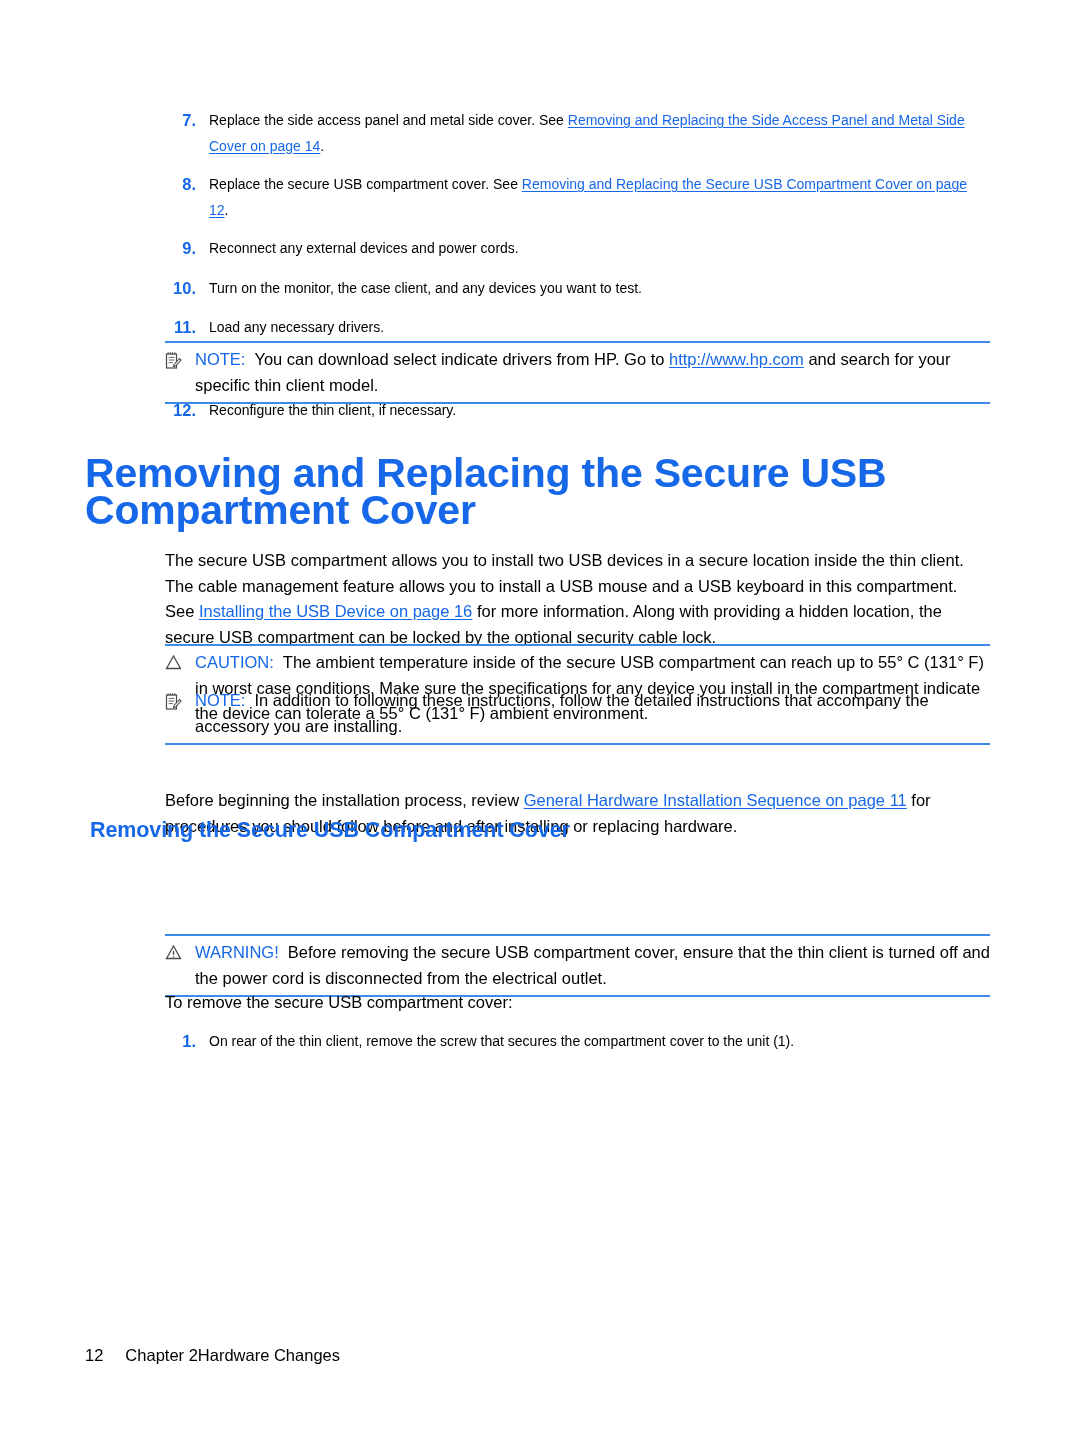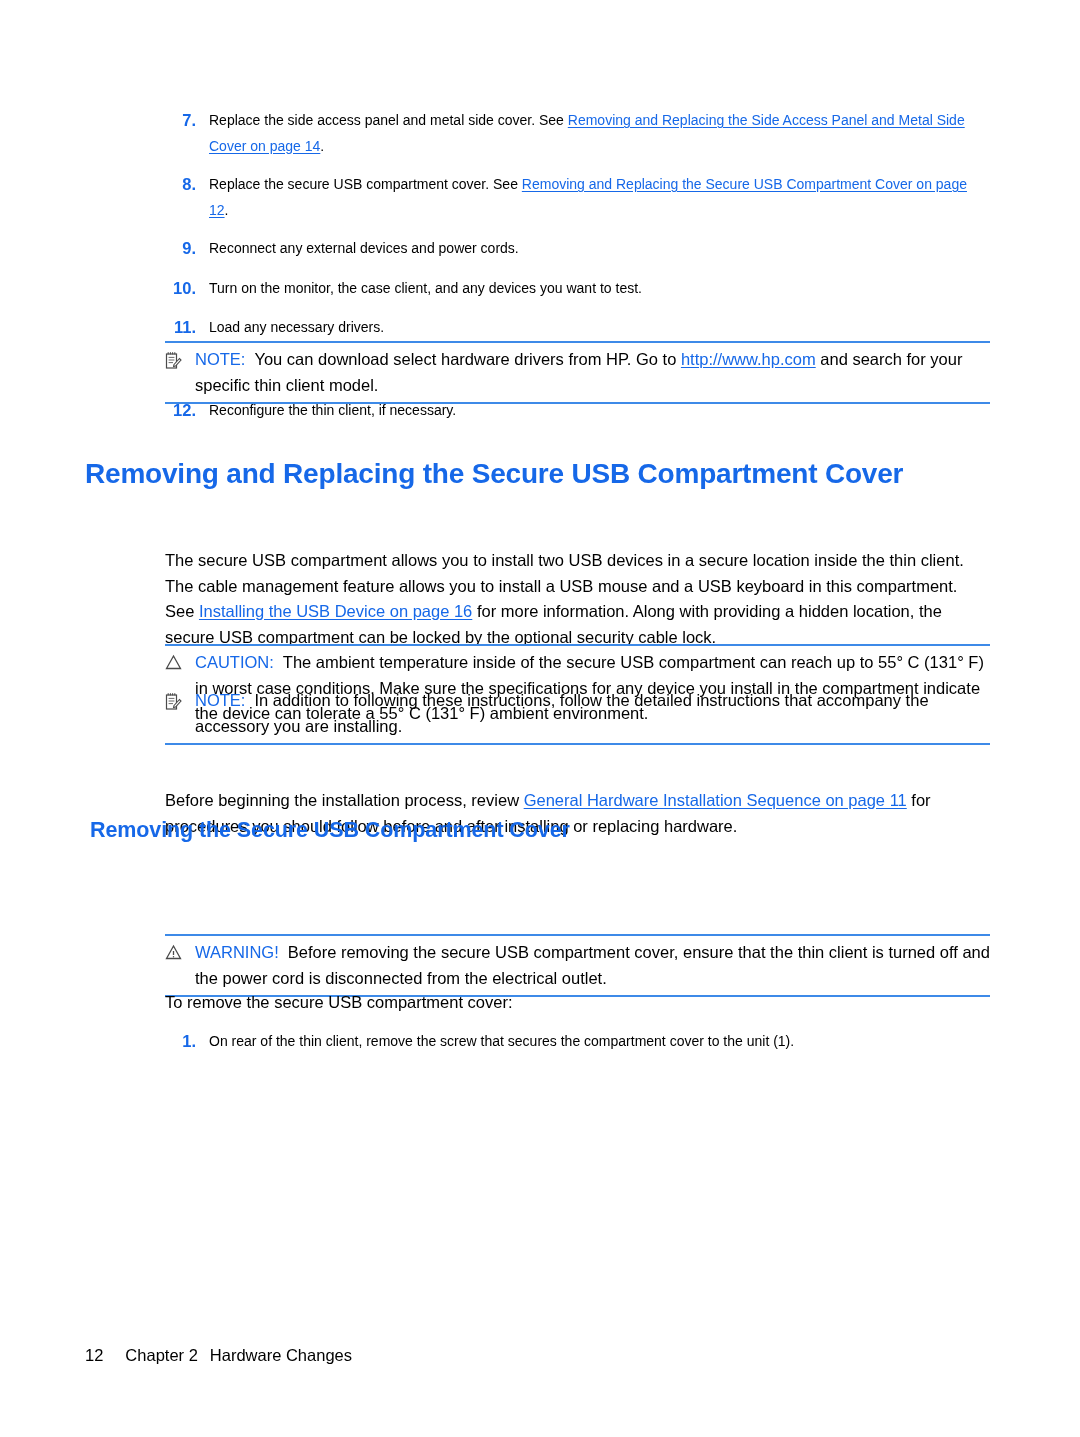--- a/index.html
+++ b/index.html
@@ -80,21 +80,21 @@
     color: #1668e8;
     font-weight: normal;
     margin-right: 9px;
   }
 
   
   .h1 {
     position: absolute;
     color: #1668e8;
     font-weight: bold;
-    font-size: 28px;
+    font-size: 41px;
     line-height: 37px;
     letter-spacing: -0.2px;
   }
   .h2 {
     position: absolute;
     color: #1668e8;
     font-weight: bold;
     font-size: 21.5px;
     line-height: 27px;
     letter-spacing: -0.1px;
@@ -110,21 +110,21 @@
   .footer {
     position: absolute;
     left: 85px;
     top: 1346px;
     font-size: 16.5px;
     color: #000;
     display: flex;
     align-items: baseline;
   }
   .footer .pg { margin-right: 22px; }
-  .footer .ch { margin-right: 12px; }
+  .footer .ch { }
 
   svg { display: block; }
 </style>
 </head>
 <body>
 
 <div class="page">
 
   <div class="olist" style="top:108px;">
 
@@ -164,21 +164,21 @@
           <line x1="3.6" y1="9.0" x2="9.4" y2="9.0" stroke="#6a6a6a" stroke-width="1"></line>
           <line x1="3.6" y1="11.6" x2="8.0" y2="11.6" stroke="#6a6a6a" stroke-width="1"></line>
           <line x1="3.2" y1="1.2" x2="3.2" y2="3.4" stroke="#4a4a4a" stroke-width="1"></line>
           <line x1="5.4" y1="1.2" x2="5.4" y2="3.4" stroke="#4a4a4a" stroke-width="1"></line>
           <line x1="7.6" y1="1.2" x2="7.6" y2="3.4" stroke="#4a4a4a" stroke-width="1"></line>
           <line x1="9.8" y1="1.2" x2="9.8" y2="3.4" stroke="#4a4a4a" stroke-width="1"></line>
           <path d="M9 13.5 L14.5 7.5 L16 9 L10.5 15 L8.6 15.5 Z" fill="#ffffff" stroke="#4a4a4a" stroke-width="1.1"></path>
         </svg>
       </div>
       <div class="admon-body">
-        <span class="admon-label">NOTE:</span><span>You can download select hardware drivers from HP. Go to </span><span class="doclink">http://www.hp.com</span><span> and search for your specific thin client model.</span>
+        <span class="admon-label">NOTE:</span><span>You can download select indicate drivers from HP. Go to </span><span class="doclink">http://www.hp.com</span><span> and search for your specific thin client model.</span>
       </div>
     </div>
   </div>
 
   <div class="olist" style="top:398px;">
     <div class="li-row" style="margin-bottom:0;">
       <div class="li-num">12.</div>
       <div class="li-body">Reconfigure the thin client, if necessary.</div>
     </div>
   </div>

